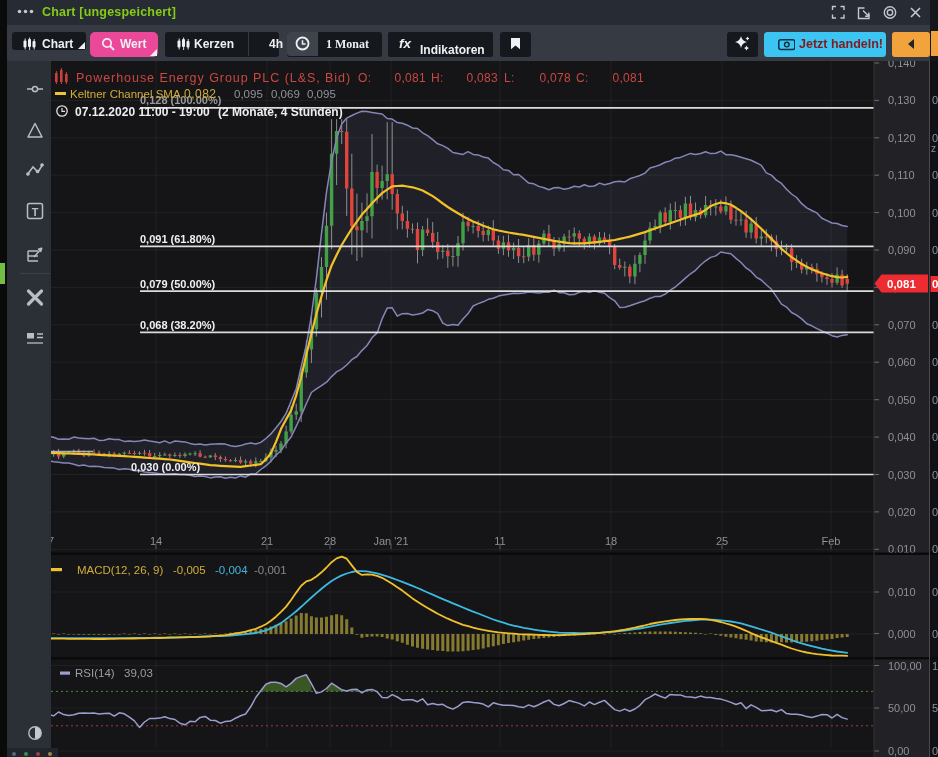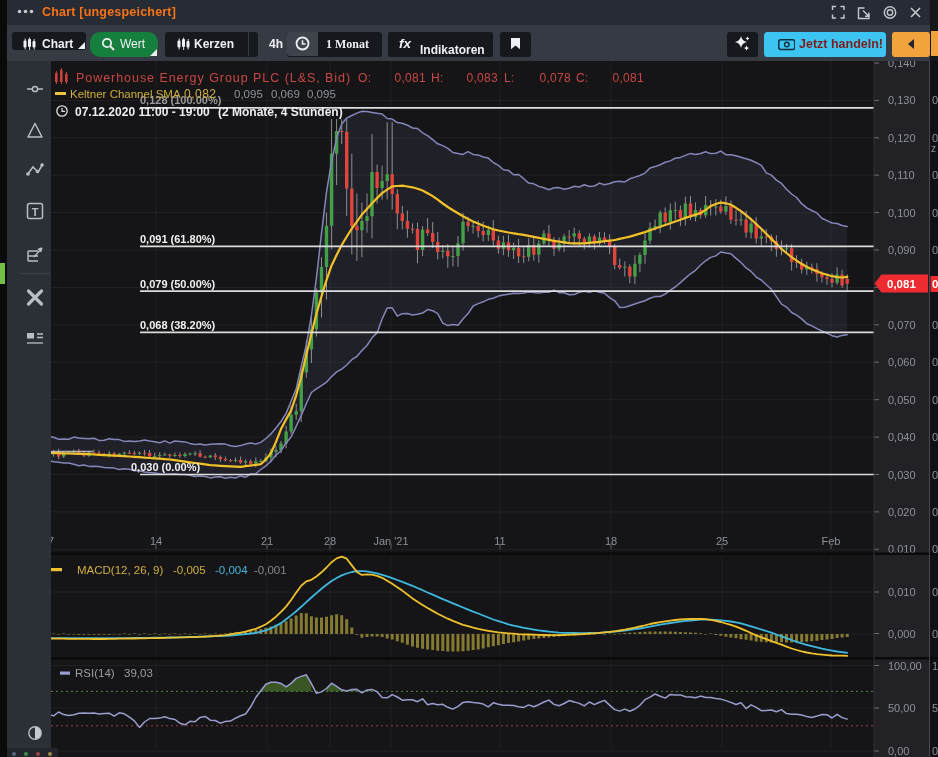--- a/index.html
+++ b/index.html
@@ -222,21 +222,21 @@
 <div class="abs" style="left:930px;top:0;width:8px;height:61px;background:#15171b"></div>
 <div class="abs" style="left:930.5px;top:31px;width:7.5px;height:25px;background:#f2a33c"></div>
 <div class="abs" style="left:7px;top:0;width:923px;height:25px;background:#262b34"></div>
 <div class="abs" style="left:17px;top:9px;width:20px;height:5px">
     <svg width="20" height="5">
       <circle cx="2.5" cy="2.5" r="1.8" fill="#c3c8cf"></circle>
       <circle cx="8.5" cy="2.5" r="1.8" fill="#c3c8cf"></circle>
       <circle cx="14.5" cy="2.5" r="1.8" fill="#c3c8cf"></circle>
     </svg>
   </div>
-<div class="abs" style="left:42px;top:4.5px;font-size:12.5px;font-weight:bold;color:#f97316;letter-spacing:0.2px">Chart [ungespeichert]</div>
+<div class="abs" style="left:42px;top:4.5px;font-size:12.5px;font-weight:bold;color:#84cc16;letter-spacing:0.2px">Chart [ungespeichert]</div>
 <div class="abs" style="left:831px;top:5px">
     <svg width="95" height="16" fill="none" stroke="#c3c8cf" stroke-width="1.4">
 <path d="M1.5 5 V1.5 H5 M9.5 1.5 H13 V5 M13 9.5 V13 H9.5 M5 13 H1.5 V9.5"></path>
 <path d="M33.5 3 H27.5 V13.5 H38 V9.5"></path>
       <path d="M32 5.5 L37.8 11.3 M37.8 11.3 V7.6 M37.8 11.3 H34.1"></path>
 <circle cx="59" cy="7.5" r="5.7"></circle>
       <circle cx="59" cy="7.5" r="2.7"></circle>
 <path d="M80 3 L89 12 M89 3 L80 12" stroke-width="1.6"></path>
 </svg>
   </div>
@@ -252,33 +252,33 @@
           <rect x="10.5" y="4" width="3" height="6.5" rx="1"></rect>
           <rect x="11.7" y="2" width="0.9" height="10.5"></rect>
         </g>
       </svg>
     </span>
     <span style="position:absolute;left:30px;top:5px">Chart</span>
     <svg width="7" height="7" style="position:absolute;right:1px;bottom:1px">
       <path d="M7 0 L7 7 L0 7 Z" fill="#eef0f3"></path>
     </svg>
   </div>
-<div class="abs" style="left:90px;top:31.5px;width:68px;height:25px;background:#15803d;border-radius:10px;color:#eef0f3;font-size:12px;font-weight:normal;">
+<div class="abs" style="left:90px;top:31.5px;width:68px;height:25px;background:#ec4899;border-radius:5px;color:#eef0f3;font-size:12px;font-weight:bold;">
     <span style="position:absolute;left:11px;top:5px">
       <svg width="14" height="14" style="vertical-align:-2.5px">
         <circle cx="6" cy="6" r="4.2" fill="none" stroke="#eef0f3" stroke-width="1.7"></circle>
         <path d="M9.2 9.2 L13 13" stroke="#eef0f3" stroke-width="1.9"></path>
       </svg>
     </span>
     <span style="position:absolute;left:30px;top:5px">Wert</span>
     <svg width="7" height="7" style="position:absolute;right:1px;bottom:1px">
       <path d="M7 0 L7 7 L0 7 Z" fill="#eef0f3"></path>
     </svg>
   </div>
-<div class="abs" style="left:165px;top:31.5px;width:93px;height:25px;background:#15181d;border-radius:3px;color:#eef0f3;font-size:12px;font-weight:bold;padding-left:38px;">
+<div class="abs" style="left:165px;top:31.5px;width:114px;height:25px;background:#15181d;border-radius:3px;color:#eef0f3;font-size:12px;font-weight:bold;padding-left:38px;">
     <span style="position:absolute;left:11px;top:5px">
       <svg width="15" height="14" style="vertical-align:-2px">
         <g fill="#eef0f3">
           <rect x="1.5" y="3.5" width="3" height="7" rx="1"></rect>
           <rect x="2.7" y="1.5" width="0.9" height="11"></rect>
           <rect x="6" y="2" width="3" height="8" rx="1"></rect>
           <rect x="7.2" y="0.5" width="0.9" height="12.5"></rect>
           <rect x="10.5" y="4" width="3" height="6.5" rx="1"></rect>
           <rect x="11.7" y="2" width="0.9" height="10.5"></rect>
         </g>

